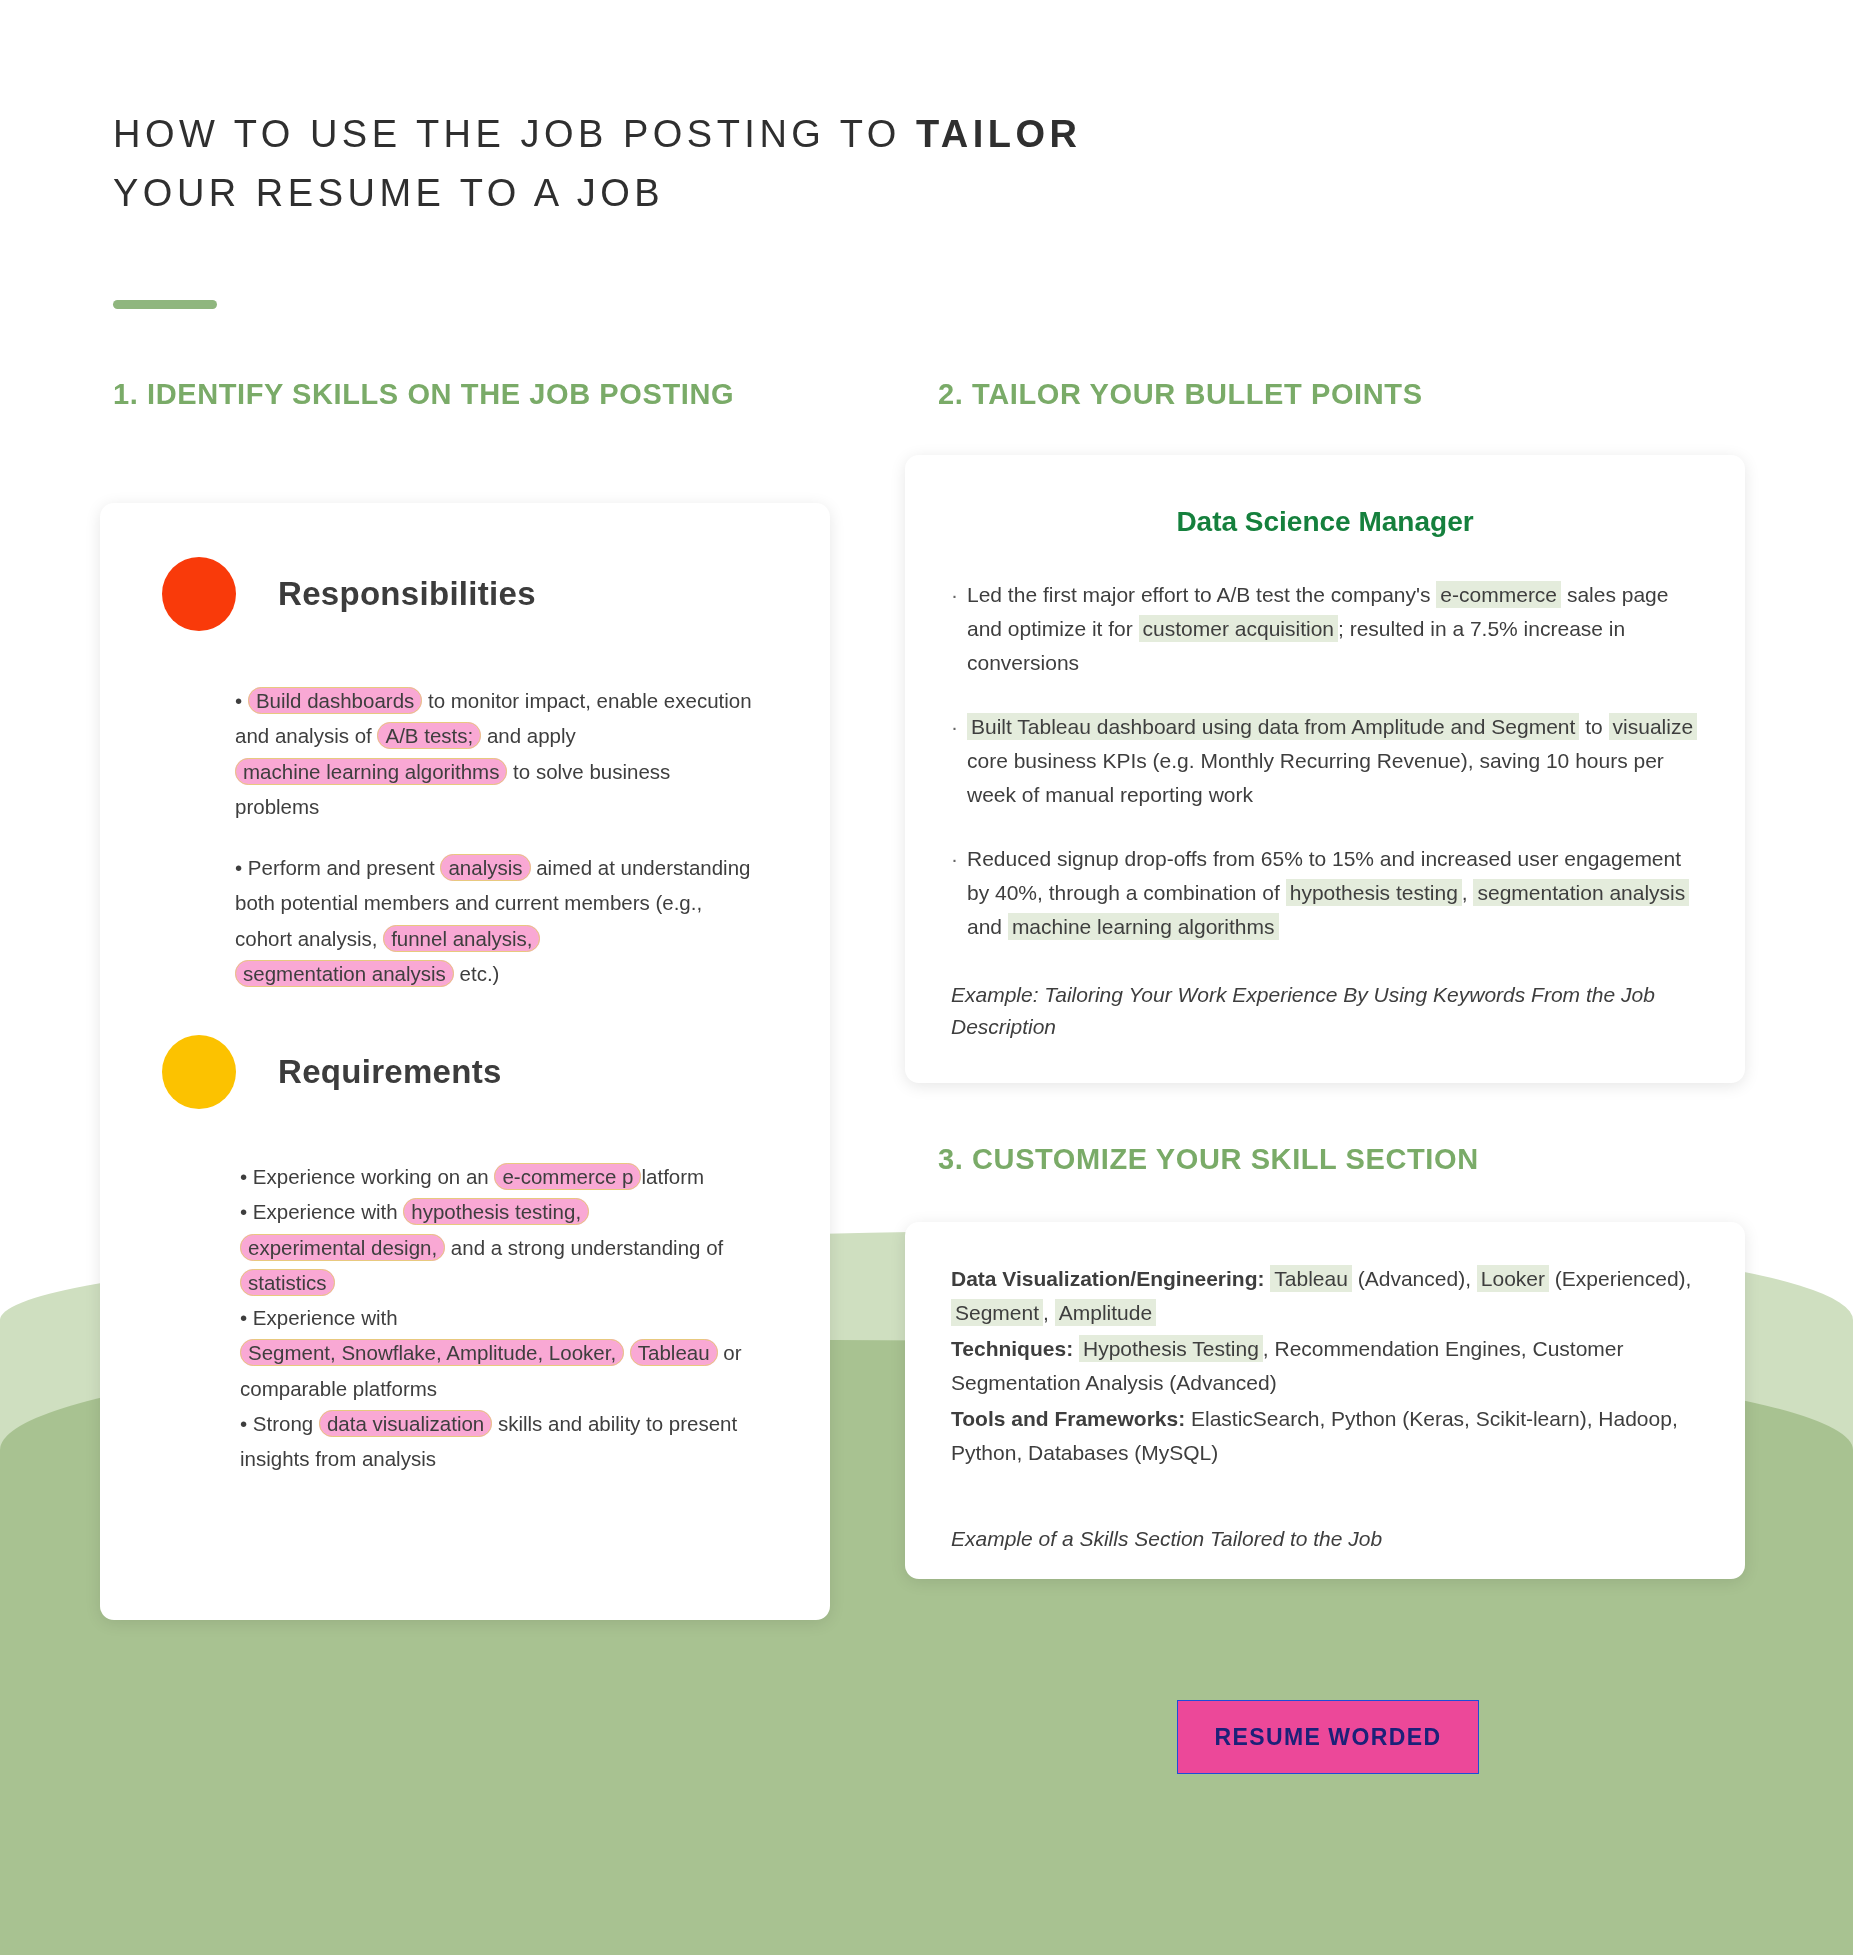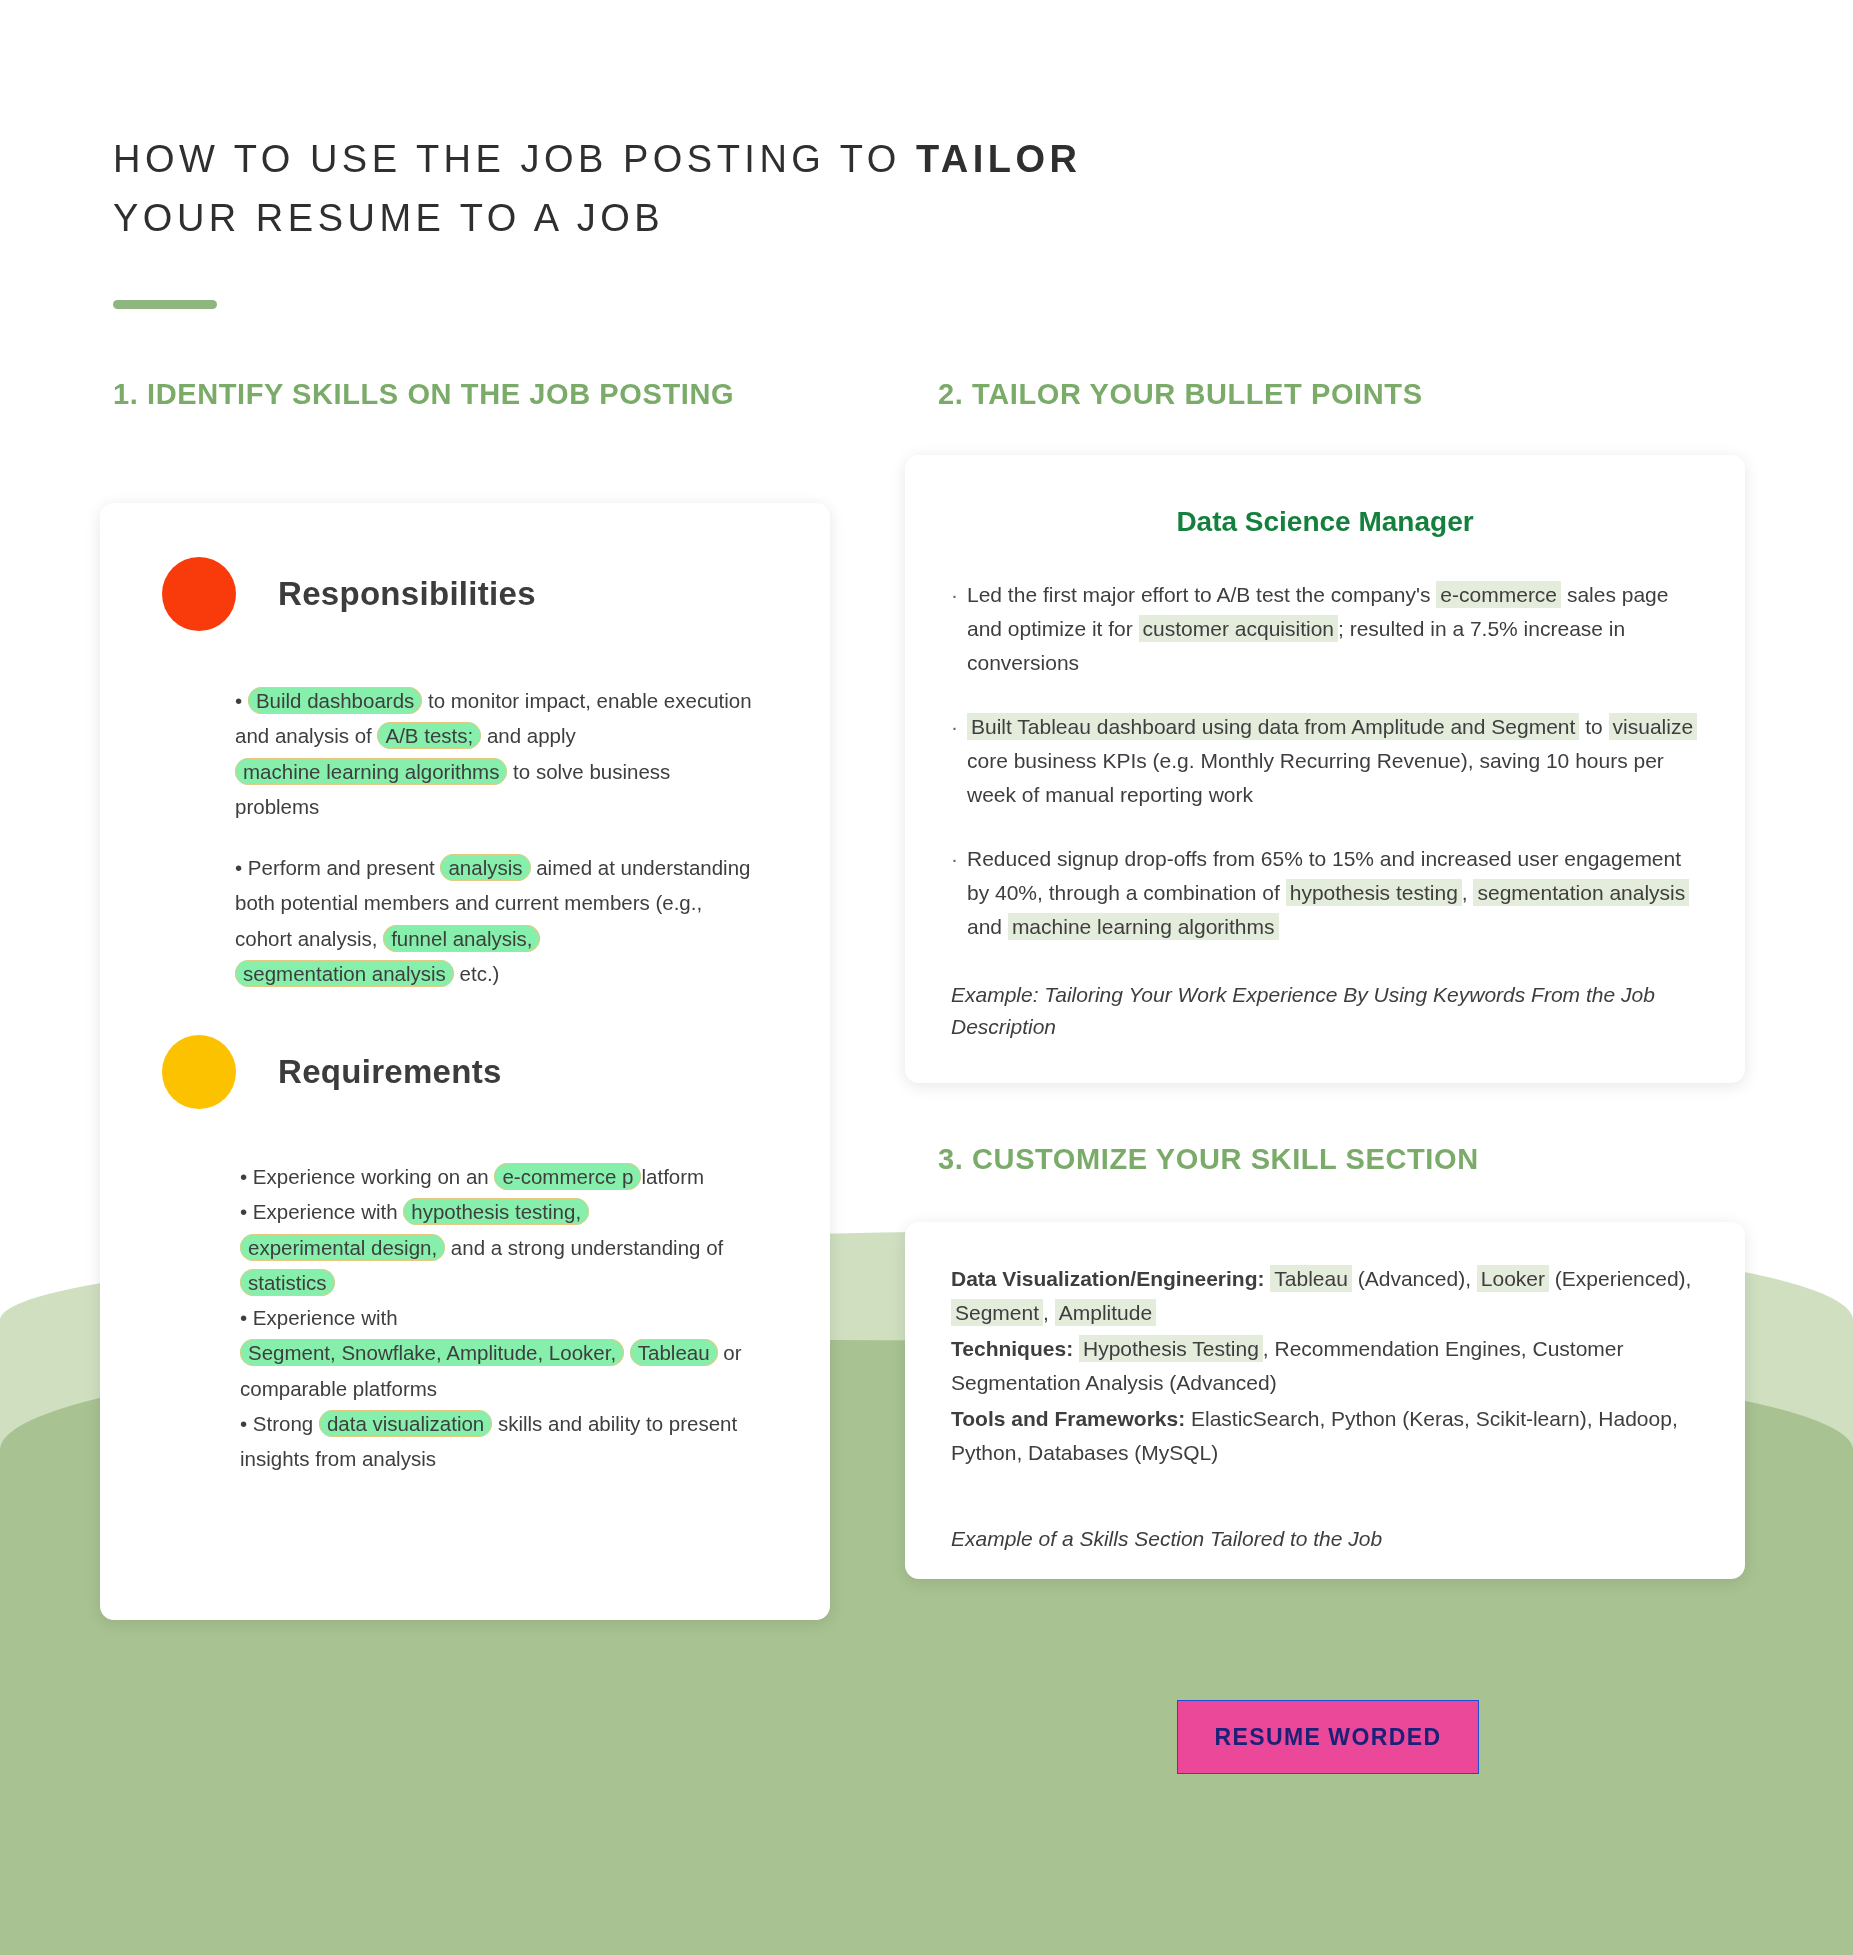--- a/index.html
+++ b/index.html
@@ -39,21 +39,21 @@
     position: relative;
     z-index: 3;
     width: 1853px;
     height: 1955px;
   }
 
   
   .header {
     position: absolute;
     left: 113px;
-    top: 130px;
+    top: 105px;
     width: 1300px;
   }
   .header h1 {
     margin: 0;
     font-size: 38px;
     letter-spacing: 4.5px;
     font-weight: 400;
     color: #2f2f2f;
     line-height: 1.55;
     text-transform: uppercase;
@@ -142,21 +142,21 @@
   .req-list {
     padding: 0 60px 0 140px;
     font-size: 20.5px;
     line-height: 1.72;
     color: #3e3e3e;
   }
   .req-list p { margin: 0; }
 
   
   .hl-yellow {
-    background: #86efac;
+    background: #f9a8d4;
     border: 1px solid #e8c97f;
     border-radius: 14px;
     padding: 1px 7px;
     white-space: nowrap;
   }
   .hl-green {
     background: #e4ecdc;
     padding: 2px 4px;
   }
 

